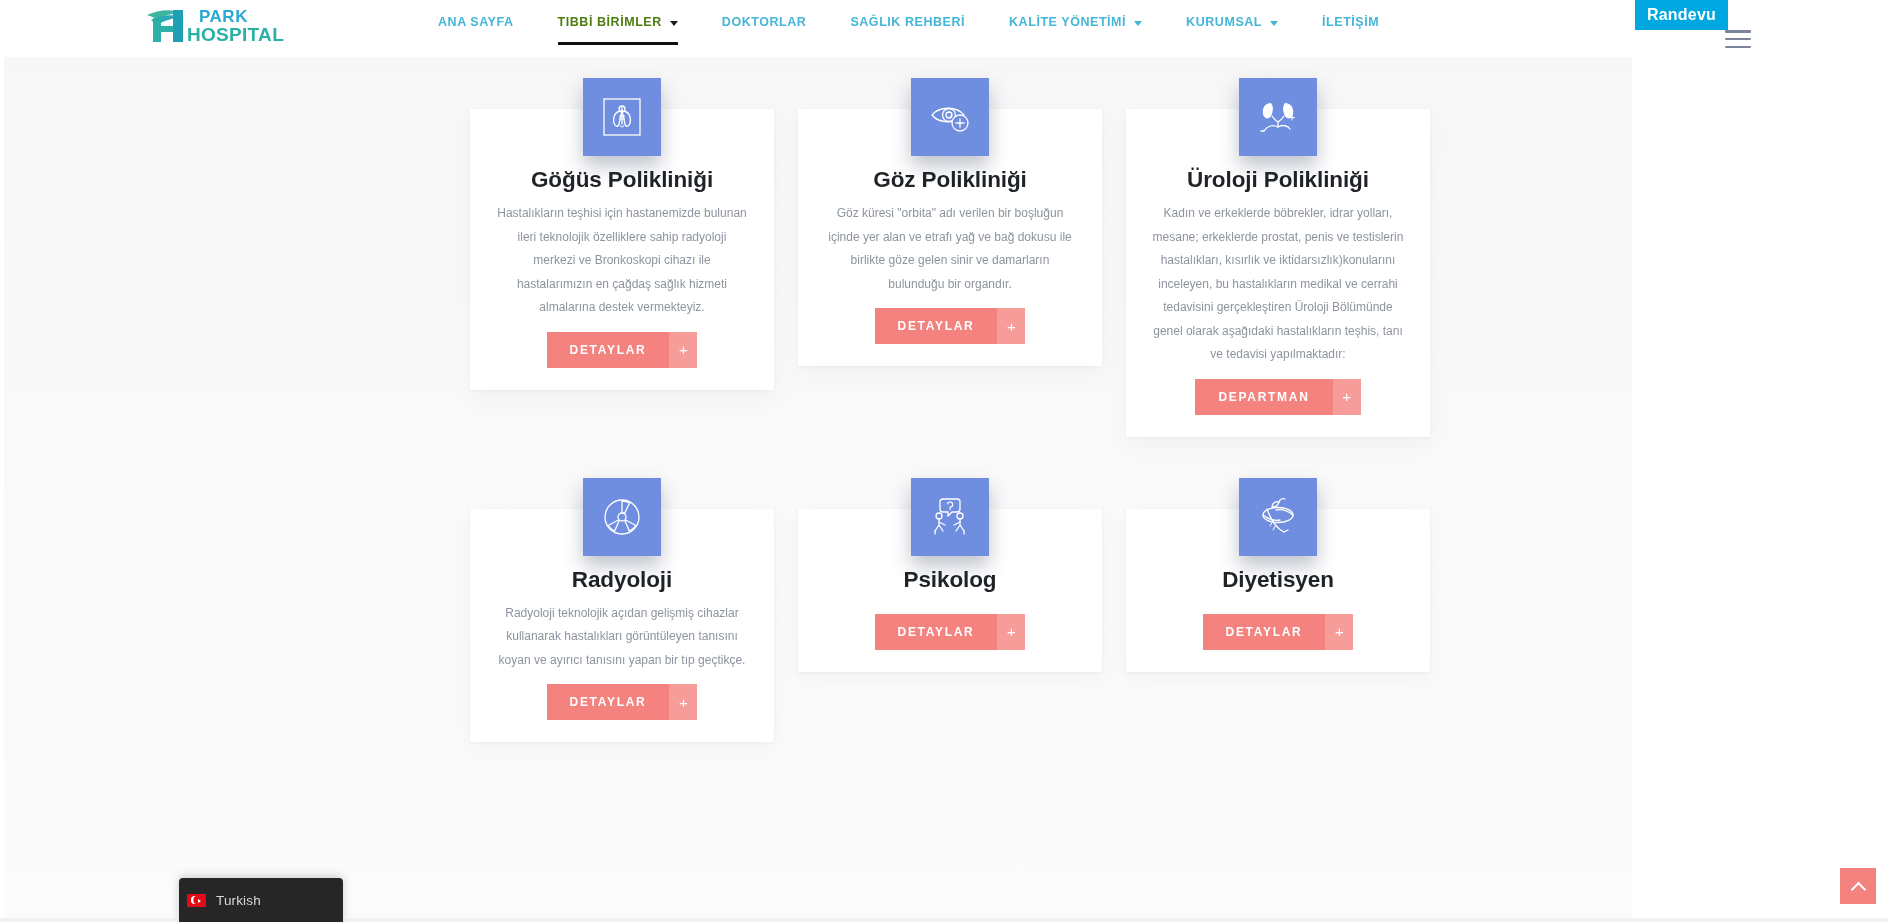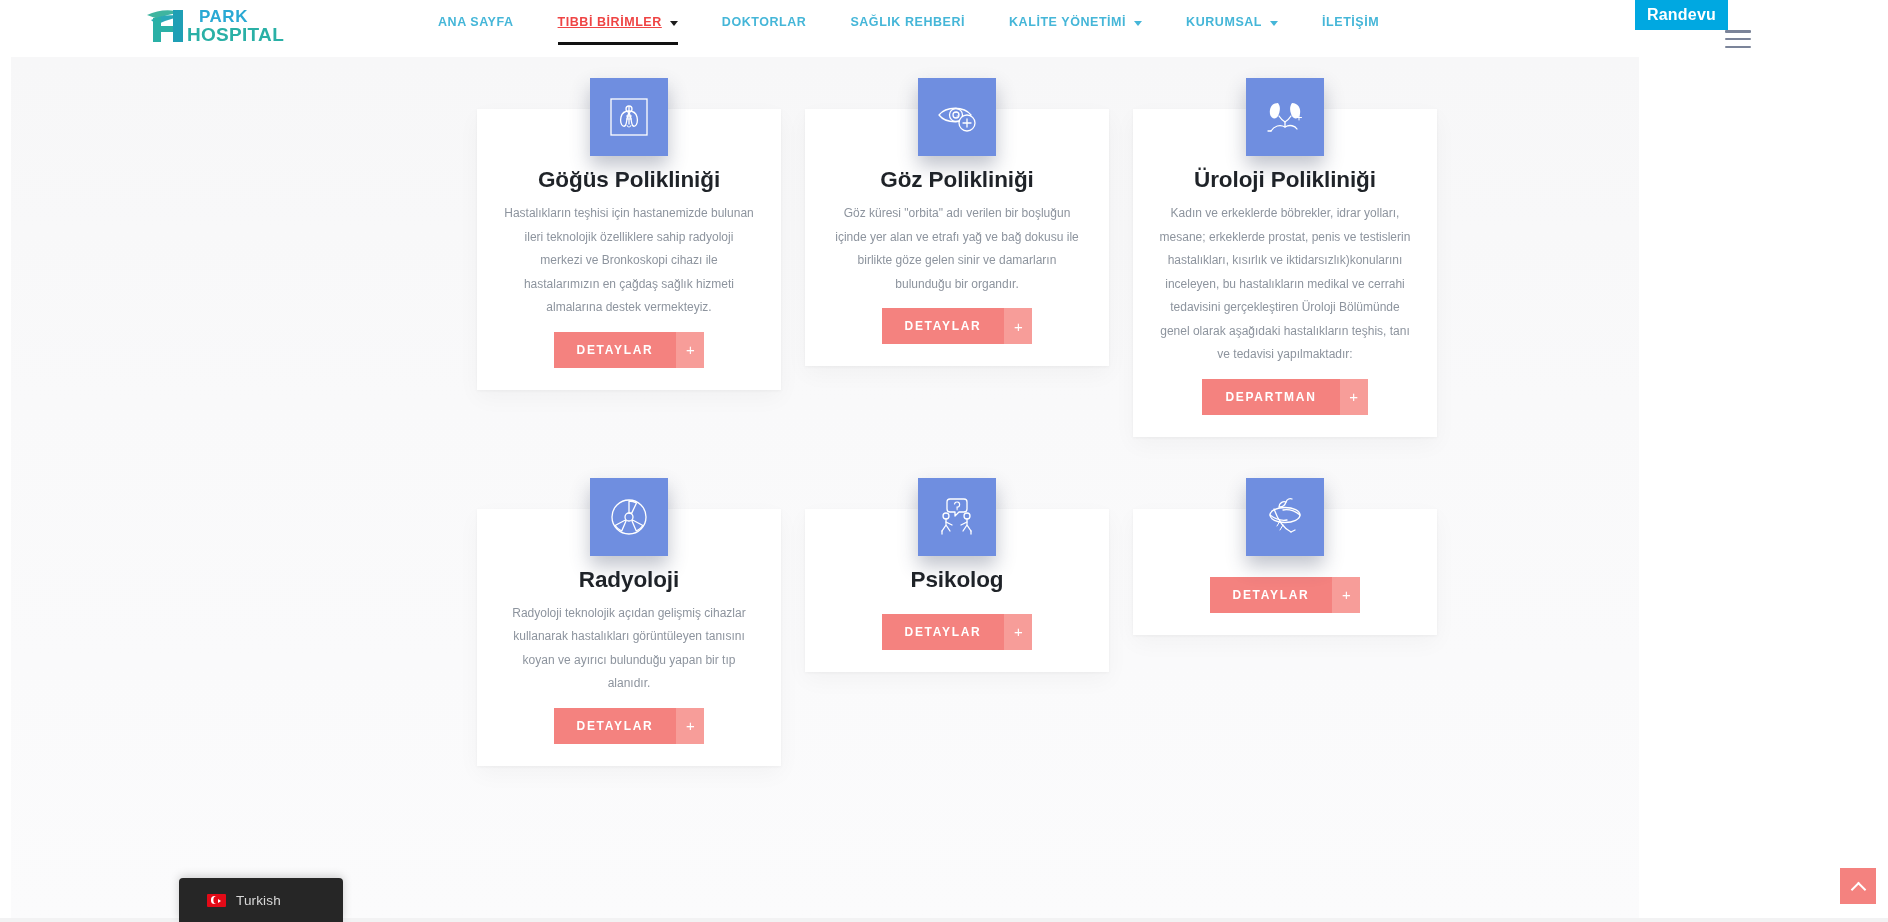--- a/index.html
+++ b/index.html
@@ -59,23 +59,22 @@
     white-space: nowrap;
     font-size: 12.5px;
     letter-spacing: 0.55px;
     color: #45b6d8;
     font-weight: 600;
     text-transform: uppercase;
     line-height: 16px;
   }
   .nav-item:last-child { margin-right: 9px; }
   .nav-item.active {
-    color: #ef4444;
+    color: #4d7c0f;
     font-weight: 700;
-    text-decoration: underline;
   }
   .nav-item.active::after {
     content: "";
     position: absolute;
     left: 0;
     right: 0;
     bottom: -15px;
     height: 3px;
     background: #111111;
   }
@@ -126,21 +125,21 @@
     background: #7b8499;
     border-radius: 1px;
   }
   .hamburger span:nth-child(1) { width: 26px; }
   .hamburger span:nth-child(2) { width: 26px; }
   .hamburger span:nth-child(3) { width: 26px; }
 
   
   .section {
     position: absolute;
-    top: 57px; left: 11px;
+    top: 57px; left: 4px;
     width: 1628px;
     height: 865px;
     background: linear-gradient(180deg, #f7f7f8 0%, #f9f9fa 40%, #fbfbfc 100%);
     overflow: hidden;
   }
 
   .grid {
     position: absolute;
     left: 466px;
     top: 21px;
@@ -228,21 +227,21 @@
   .lang-widget {
     position: absolute;
     left: 179px;
     top: 878px;
     width: 164px;
     height: 44px;
     background: #262626;
     border-radius: 4px 4px 0 0;
     display: flex;
     align-items: center;
-    padding-left: 28px;
+    padding-left: 8px;
     gap: 10px;
     z-index: 80;
     cursor: pointer;
     box-shadow: 0 -2px 10px rgba(0,0,0,0.18);
   }
   .flag {
     width: 19px;
     height: 13px;
     background: #e30a17;
     position: relative;
@@ -437,21 +436,21 @@
         <div class="card-icon">
           <svg width="46" height="46" viewBox="0 0 46 46" fill="none" stroke="#ffffff" stroke-width="1.3">
             <circle cx="23" cy="23" r="17"></circle>
             <circle cx="23" cy="23" r="4"></circle>
             <path d="M23 7 A16 16 0 0 1 30.5 9 L25.5 19.6 A4 4 0 0 0 23 19 Z" stroke-linejoin="round"></path>
             <path d="M36.9 31.5 A16 16 0 0 1 30.3 37 L26 27 A4 4 0 0 0 26.6 26 Z" stroke-linejoin="round"></path>
             <path d="M15.7 37 A16 16 0 0 1 9.1 31.5 L19.4 26 A4 4 0 0 0 20 27 Z" stroke-linejoin="round"></path>
           </svg>
         </div>
         <div class="card-title">Radyoloji</div>
-        <div class="card-text">Radyoloji teknolojik açıdan gelişmiş cihazlar kullanarak hastalıkları görüntüleyen tanısını koyan ve ayırıcı bulunduğu yapan bir tıp alanıdır.</div>
+        <div class="card-text">Radyoloji teknolojik açıdan gelişmiş cihazlar kullanarak hastalıkları görüntüleyen tanısını koyan ve ayırıcı tanısını yapan bir tıp geçtikçe.</div>
         <div class="card-btn">
           <span class="lbl">DETAYLAR</span>
           <span class="plus">+</span>
         </div>
       </div>
 
       <div class="card">
         <div class="card-icon">
           <svg width="48" height="48" viewBox="0 0 48 48" fill="none" stroke="#ffffff" stroke-width="1.3">
             <path d="M17 6 h14 a3 3 0 0 1 3 3 v7 a3 3 0 0 1 -3 3 h-5 l-4 4 v-4 h-5 a3 3 0 0 1 -3 -3 v-7 a3 3 0 0 1 3 -3 Z" stroke-linejoin="round"></path>
@@ -480,20 +479,21 @@
             <path d="M18 14 C18 10, 22 8, 25 9 C24 12, 22 14, 19 14 Z" stroke-linejoin="round"></path>
             <path d="M25 9 C26 6, 29 5, 31 6" stroke-linecap="round"></path>
             <ellipse cx="24" cy="22" rx="15" ry="7.5"></ellipse>
             <path d="M9 22 C14 26, 20 28, 26 27" stroke-linecap="round"></path>
             <path d="M39 22 C34 18, 28 16, 22 17" stroke-linecap="round"></path>
             <path d="M13 16 C18 30, 24 36, 30 39" stroke-linecap="round"></path>
             <path d="M19 28 L16 33 M22 32 L19 37" stroke-linecap="round" stroke-width="1"></path>
             <path d="M30 39 L34 37" stroke-linecap="round"></path>
           </svg>
         </div>
+        <div class="card-title">Diyetisyen</div>
         <div class="card-btn">
           <span class="lbl">DETAYLAR</span>
           <span class="plus">+</span>
         </div>
       </div>
 
     </div>
 
   </div>
 </div>

